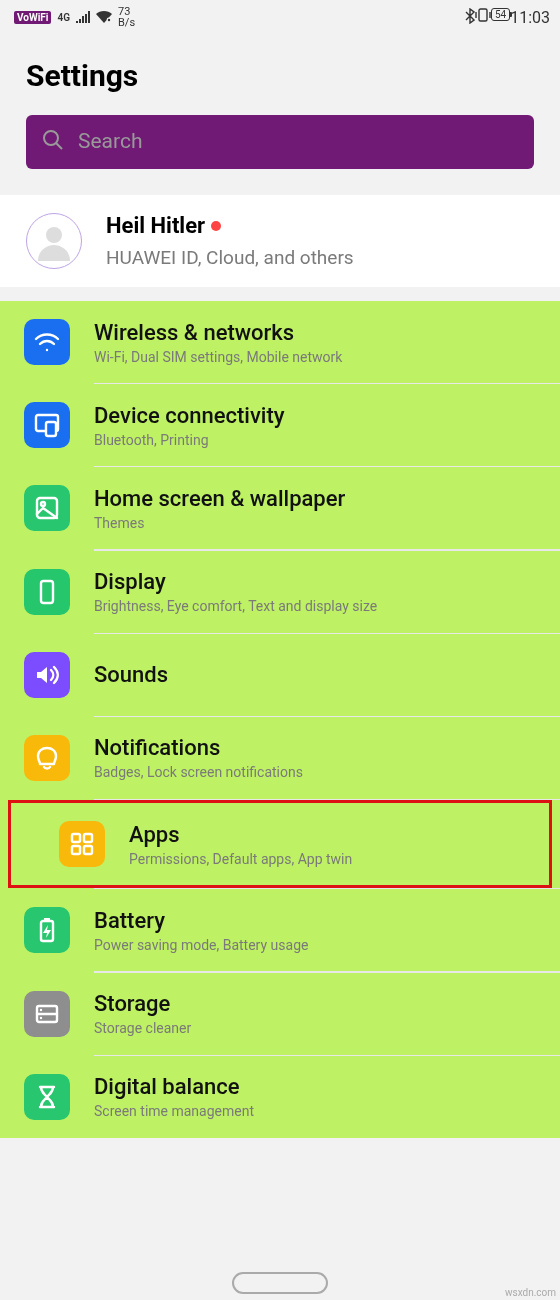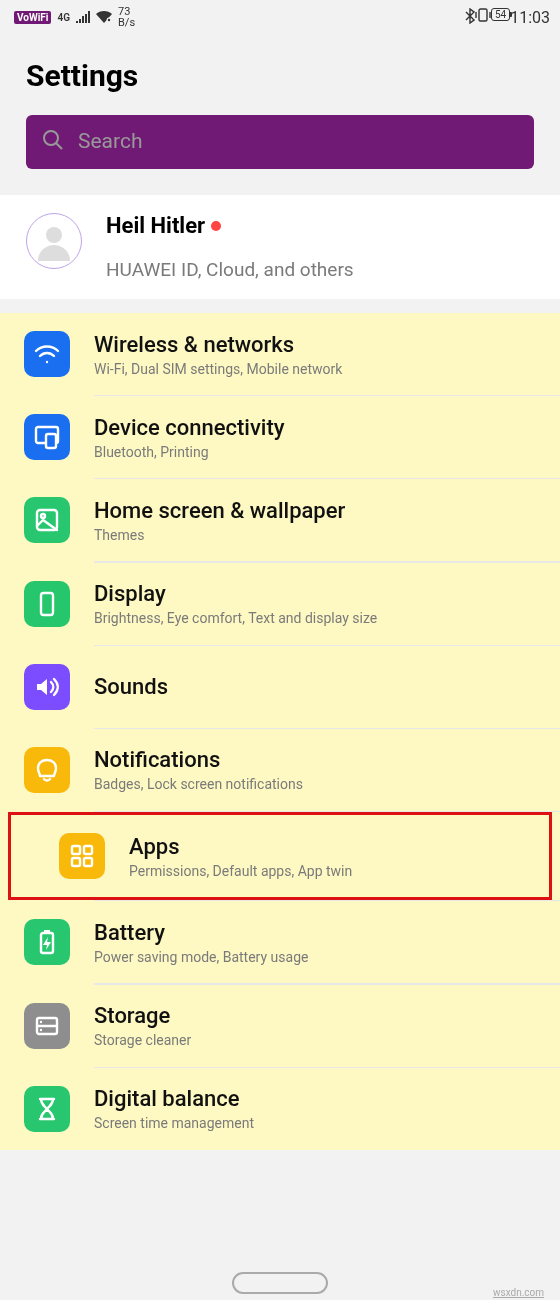--- a/index.html
+++ b/index.html
@@ -23,24 +23,24 @@
   
   .search { margin:0 26px; background:#701a75; border-radius:6px; display:flex; align-items:flex-start; padding:14px 16px; }
   .search .mag { margin-right:14px; }
   .search .ph { color:#999; font-size:21px; }
 
   
   .account { margin-top:26px; background:#fff; display:flex; align-items:flex-start; padding:18px 26px; border-bottom:14px solid #f2f2f2; }
   .avatar { width:56px; height:56px; border-radius:50%; border:1.5px solid #bda4e6; display:flex; align-items:center; justify-content:center; margin-right:24px; }
   .acct-name { font-size:22px; font-weight:700; display:flex; align-items:center; }
   .red-dot { width:10px; height:10px; background:#f44; border-radius:50%; margin-left:6px; }
-  .acct-sub { font-size:19px; color:#7a7a7a; margin-top:20px; }
-
-  
-  .list { background:#fef9c3; }
+  .acct-sub { font-size:19px; color:#7a7a7a; margin-top:8px; }
+
+  
+  .list { background:#bef264; }
   .row { display:flex; align-items:center; padding:18px 26px 18px 24px; position:relative; }
   .row .icon { width:46px; height:46px; border-radius:10px; display:flex; align-items:center; justify-content:center; margin-right:24px; flex-shrink:0; }
   .row .txt { flex:1; }
   .row .title { font-size:22px; color:#111; font-weight:500; }
   .row .sub { font-size:14px; color:#7a7a7a; margin-top:4px; }
   .sep { height:1.2px; background:#e8e8e8; margin-left:94px; }
   .highlight { border:3px solid #d11; margin:0 8px;padding-left:48px; }
 
   
   .bg-blue   { background:#1a6ff0; }
@@ -49,21 +49,21 @@
   .bg-green2 { background:#26c66d; }
   .bg-purple { background:#7c4dff; }
   .bg-yellow { background:#f8b90b; }
   .bg-yellow2{ background:#f8b90b; }
   .bg-green3 { background:#28c76f; }
   .bg-gray   { background:#8e8e8e; }
   .bg-green4 { background:#28c76f; }
 
   
   .pill { position:absolute; bottom:6px; left:50%; transform:translateX(-50%); width:96px; height:22px; border:2px solid #aaa; border-radius:12px; }
-  .watermark { position:absolute; bottom:2px; right:16px; font-size:10px; color:#aaa;text-decoration:underline; }
+  .watermark { position:absolute; bottom:2px; right:4px; font-size:10px; color:#aaa; }
 </style>
 </head>
 <body>
 
 <div class="status">
   <div class="status-left">
     <span class="vowifi">VoWiFi</span>
     <span class="sig4g">4G</span>
     <span class="bars-icon">
       <svg width="14" height="12" viewBox="0 0 14 12">

